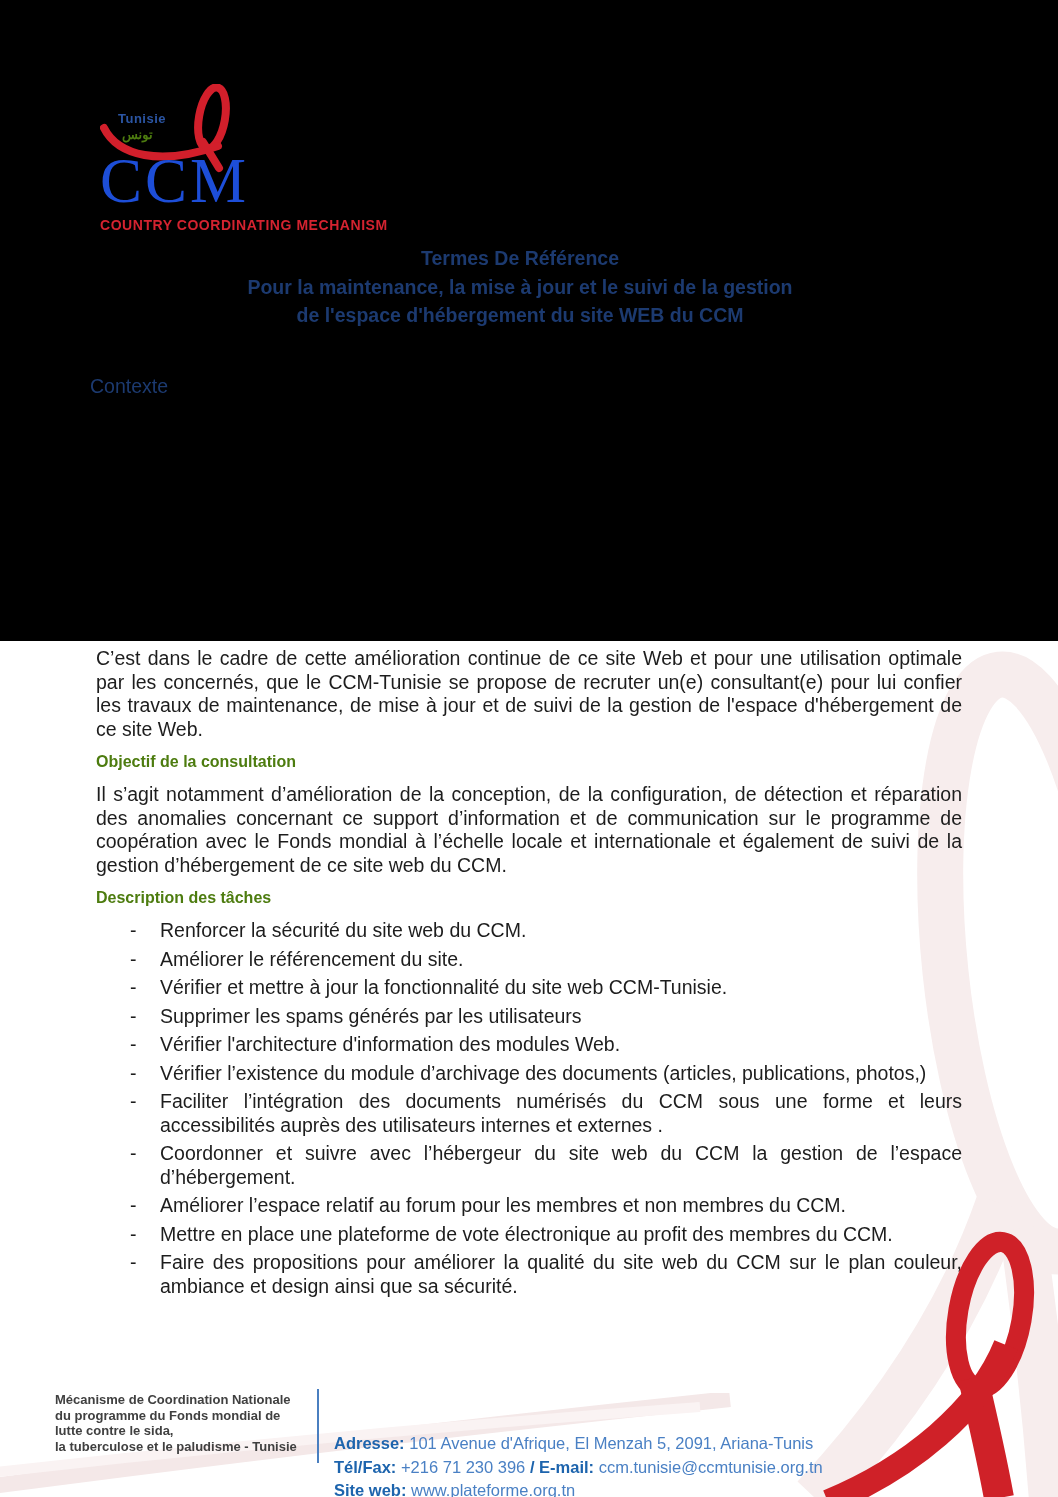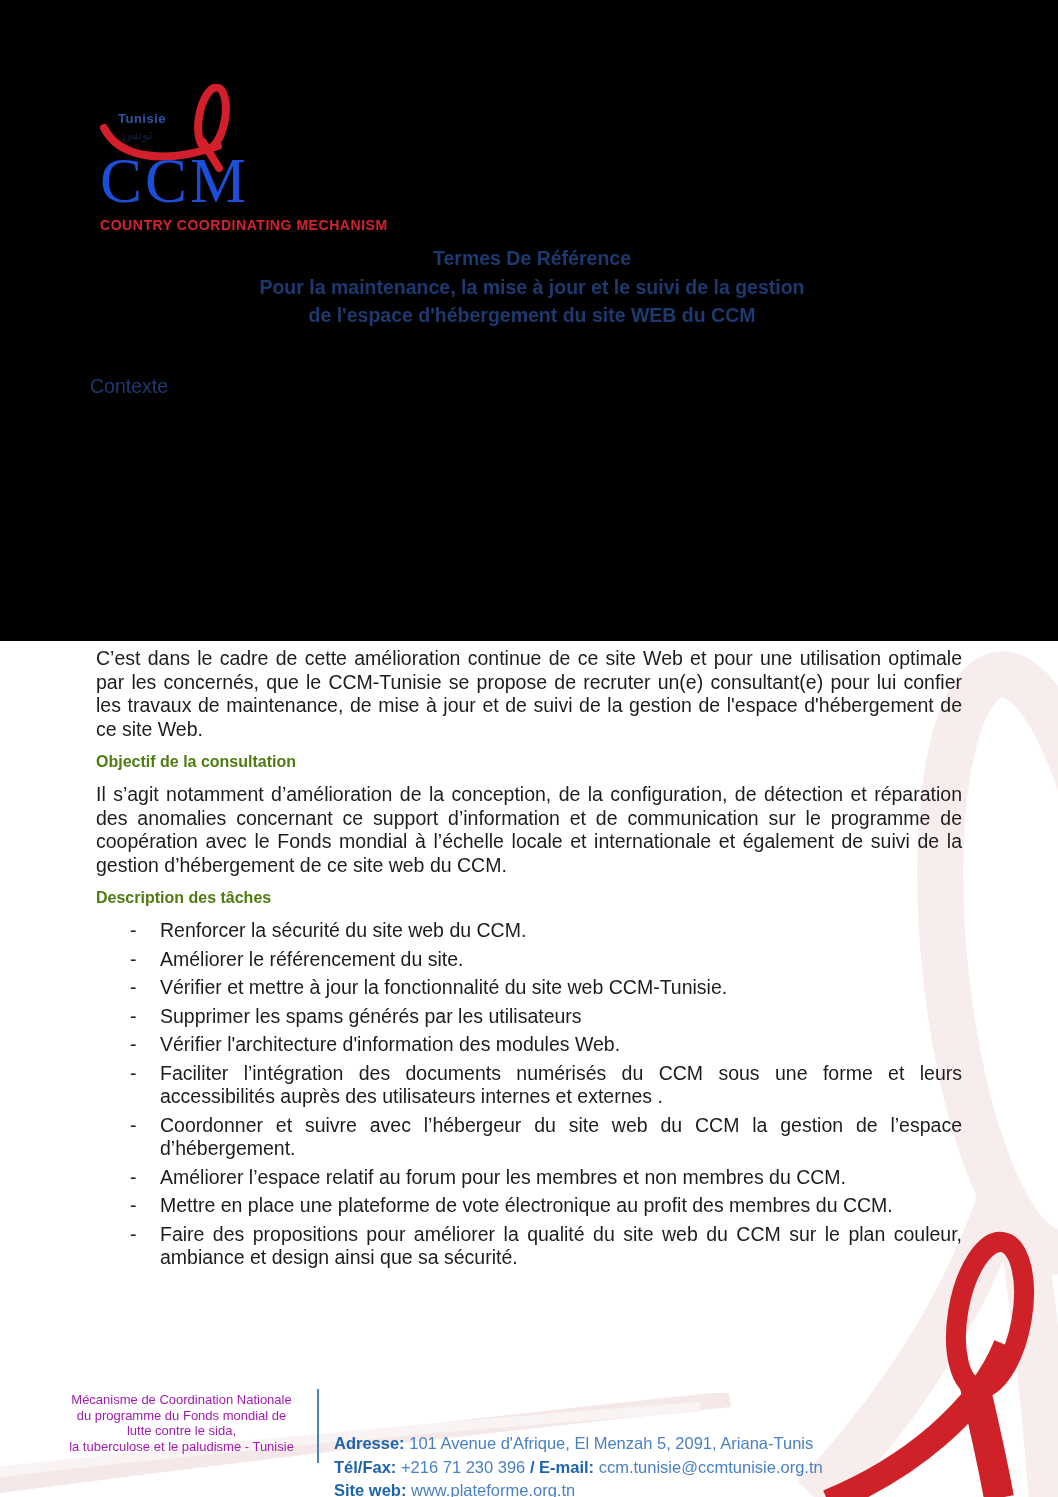--- a/index.html
+++ b/index.html
@@ -16,35 +16,35 @@
   }
 
   
   .logo { position:absolute; left:100px; top:84px; width:150px; height:150px; z-index:4; }
   .logo .ribbon-svg { position:absolute; left:0; top:0; }
   .logo .country {
     position:absolute; left:18px; top:28px; color:#2b55a3;
     font-weight:bold; font-size:13px; line-height:14px; letter-spacing:.5px;
   }
   .logo .country-ar {
-    position:absolute; left:22px; top:44px; color:#0f172a;
+    position:absolute; left:22px; top:44px; color:#4d7c0f;
     font-weight:bold; font-size:13px; line-height:14px;
   }
   .logo .acronym {
     position:absolute; left:0; top:70px; color:#1d4ed8;
     font-family:"Liberation Serif", serif; font-size:63px; line-height:55px; letter-spacing:3px;
   }
   .logo .logo-sub {
     position:absolute; left:0; top:133px; color:#d42330;
     font-size:14px; font-weight:bold; letter-spacing:.55px; white-space:nowrap;
   }
 
   
   .doc-title {
-    position:absolute; left:12px; top:244px; width:1040px; z-index:4;
+    position:absolute; left:0; top:244px; width:1040px; z-index:4;
     text-align:center; color:#1c3a70; font-weight:bold;
     font-size:19.5px; line-height:28.5px;
   }
   .contexte-heading {
     position:absolute; left:90px; top:375px; z-index:4;
     color:#1c3a70; font-weight:normal; font-size:19.5px;
   }
 
   
   .watermark { position:absolute; left:700px; top:618px; z-index:1; }
@@ -66,21 +66,21 @@
   .content li::before {
     content:"-"; position:absolute; left:34px; top:0;
   }
 
   
   .red-ribbon { position:absolute; left:780px; top:1220px; z-index:3; }
 
   
   .footer-org {
     position:absolute; left:55px; top:1392px; width:253px; z-index:4;
-    text-align:center; color:#a21caf; font-weight:normal;
+    text-align:left; color:#404040; font-weight:bold;
     font-size:13px; line-height:15.5px;
   }
   .footer-divider {
     position:absolute; left:317px; top:1389px; width:2px; height:74px;
     background:#4a7fc0; z-index:4;
   }
   .footer-contact {
     position:absolute; left:334px; top:1432px; width:560px; z-index:4;
     font-size:16.5px; line-height:23.5px; color:#4a80c4;
   }
@@ -137,20 +137,21 @@
         <li>Renforcer la sécurité du site web du CCM.</li>
 
         <li>Améliorer le référencement du site.</li>
 
         <li>Vérifier et mettre à jour la fonctionnalité du site web CCM-Tunisie.</li>
 
         <li>Supprimer les spams générés par les utilisateurs</li>
 
         <li>Vérifier l'architecture d'information des modules Web.</li>
 
+        <li>Vérifier l’existence du module d’archivage des documents (articles, publications, photos,)</li>
 
         <li>Faciliter l’intégration des documents numérisés du CCM sous une forme et leurs accessibilités auprès des utilisateurs internes et externes .</li>
 
 
         <li>Coordonner et suivre avec l’hébergeur du site web du CCM la gestion de l’espace d’hébergement.</li>
 
         <li>Améliorer l’espace relatif au forum pour les membres et non membres du CCM.</li>
 
         <li>Mettre en place une plateforme de vote électronique au profit des membres du CCM.</li>
 

